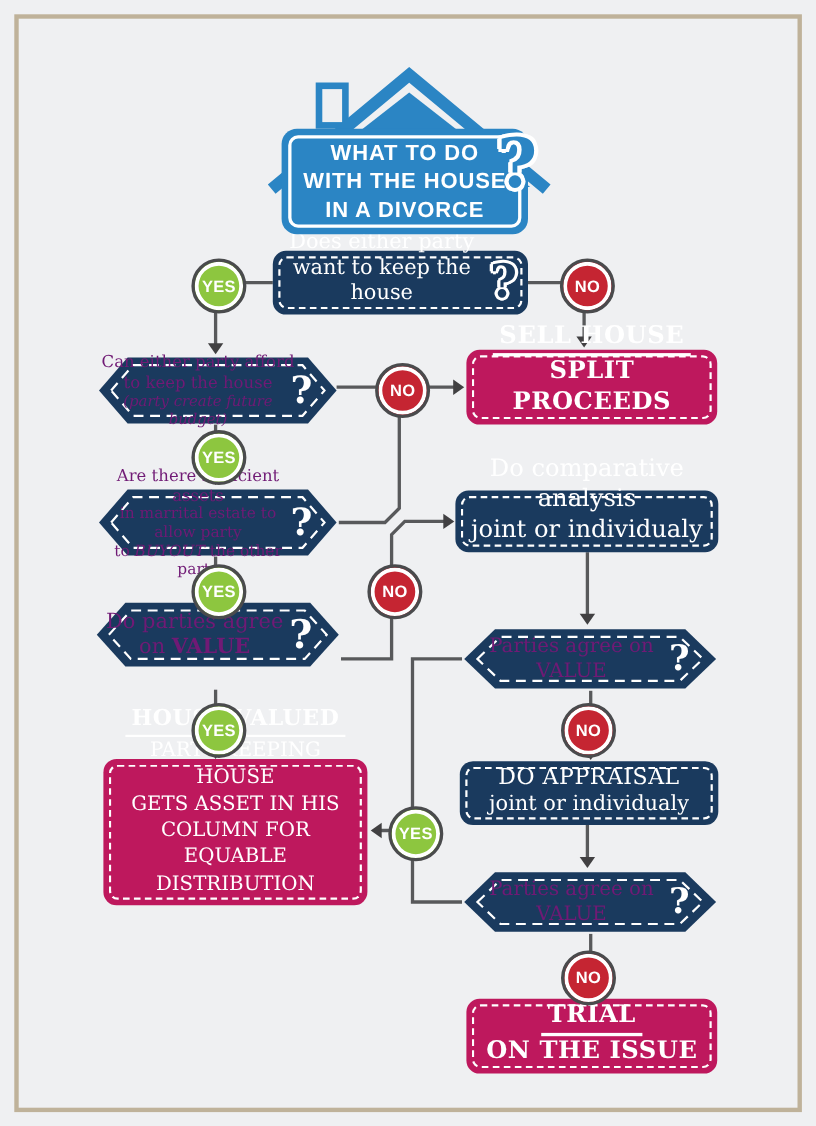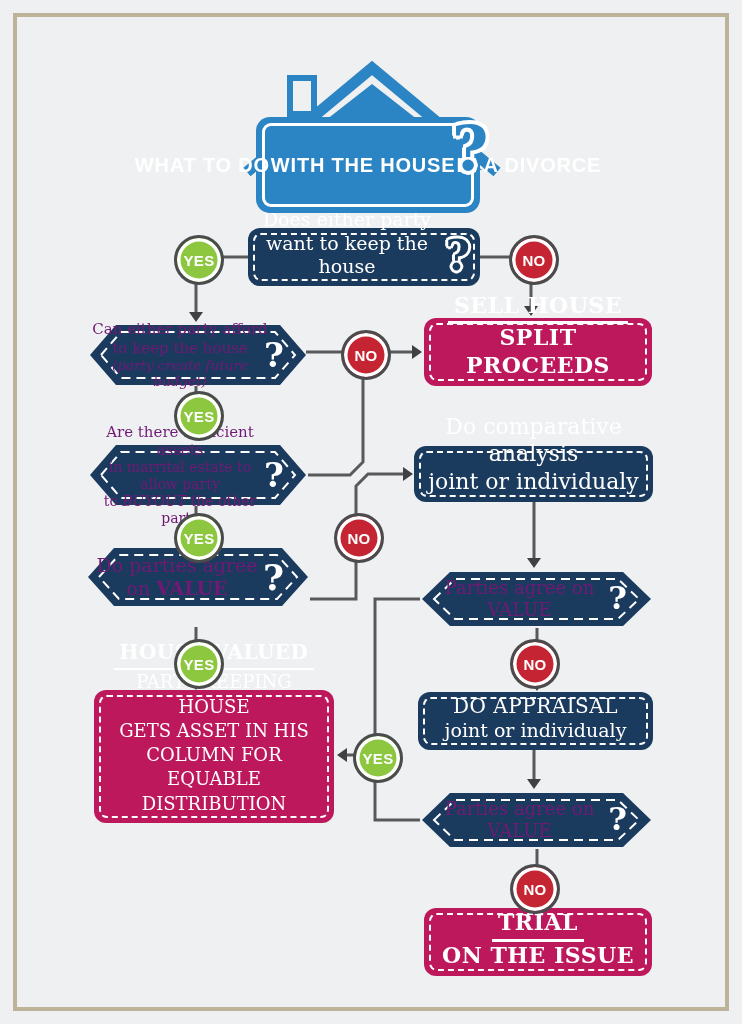--- a/index.html
+++ b/index.html
@@ -18,21 +18,21 @@
   }
   svg.connectors{position:absolute;left:0;top:0;z-index:0;}
 
   
   .sign{
     position:absolute;left:256px;top:117px;width:224px;height:96px;
     background:#2b85c4;border-radius:14px;z-index:2;
   }
   .sign-inner{
     position:absolute;inset:6px;border:3px solid #fff;border-radius:9px;
-    display:flex;flex-direction:row;align-items:center;justify-content:center;
+    display:flex;flex-direction:column;align-items:center;justify-content:center;
     gap:1px;
   }
   .sign-line{
     color:#fff;font-family:"Liberation Sans", sans-serif;font-weight:bold;
     font-size:20px;letter-spacing:0.8px;line-height:1.25;white-space:nowrap;
   }
   .title-q{
     position:absolute;left:452px;top:118px;z-index:3;
     font-family:"DejaVu Serif", serif;font-weight:bold;
     font-size:62px;color:#2b85c4;line-height:1;

